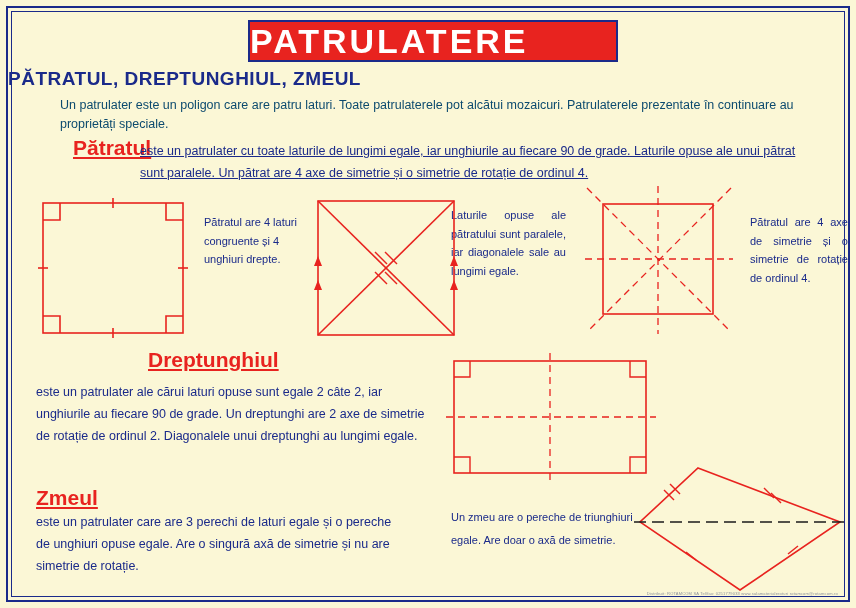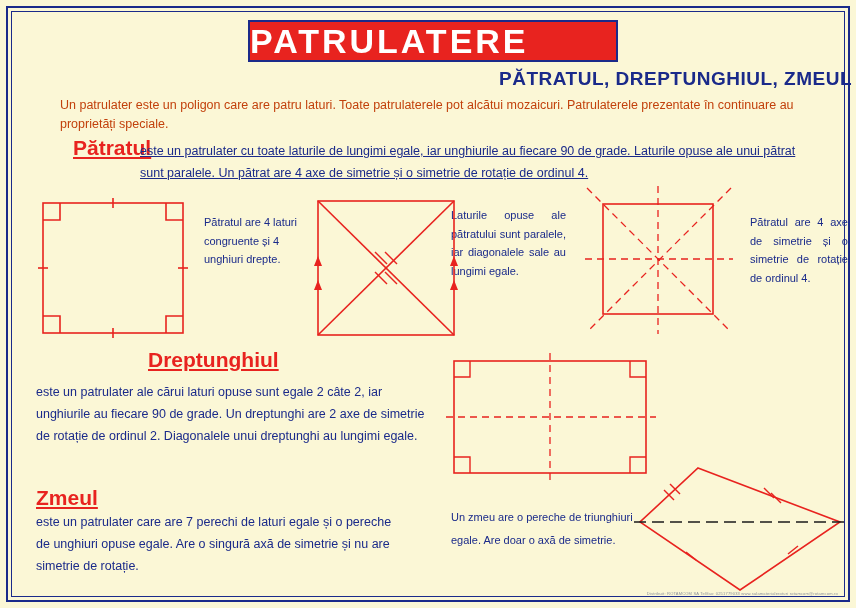--- a/index.html
+++ b/index.html
@@ -35,30 +35,30 @@
   }
   .title-bar span{
     color:#ffffff;
     font-weight:bold;
     font-size:34px;
     letter-spacing:3px;
     font-family:"Liberation Sans", sans-serif;
   }
   .subtitle{
     position:absolute;left:0;top:60px;width:844px;
-    text-align:right;
+    text-align:left;
     color:#1a2a8a;
     font-weight:bold;
     font-size:19px;
     letter-spacing:.5px;
   }
 
   .intro{
     position:absolute;left:52px;top:88px;width:745px;
-    color:#c2410c;
+    color:#0c4a6e;
     font-size:12.5px;
     line-height:1.55;
   }
 
   
   .h-sec{
     position:absolute;
     color:#e8231f;
     font-weight:bold;
     font-size:21px;
@@ -168,21 +168,21 @@
     <polyline points="184,8 184,24 200,24" fill="none" stroke="#e8231f" stroke-width="1.4"></polyline>
     <polyline points="8,104 24,104 24,120" fill="none" stroke="#e8231f" stroke-width="1.4"></polyline>
     <polyline points="184,120 184,104 200,104" fill="none" stroke="#e8231f" stroke-width="1.4"></polyline>
     <g stroke="#e8231f" stroke-width="1.3" stroke-dasharray="7 5">
       <line x1="0" y1="64" x2="210" y2="64"></line>
       <line x1="104" y1="0" x2="104" y2="128"></line>
     </g>
   </svg>
 
   <div class="h-sec" id="h-zmeul">Zmeul</div>
-  <div class="body-text" id="t-zmeul">este un patrulater care are 7 perechi de laturi egale și o pereche de unghiuri   opuse egale. Are o singură axă de simetrie  și nu are simetrie de rotație.</div>
+  <div class="body-text" id="t-zmeul">este un patrulater care are 3 perechi de laturi egale și o pereche de unghiuri   opuse egale. Are o singură axă de simetrie  și nu are simetrie de rotație.</div>
   <div class="caption" id="c5">Un zmeu are o pereche de triunghiuri egale. Are doar o axă de simetrie.</div>
 
   <svg style="left:620px;top:452px;" width="220" height="135" viewBox="0 0 220 135">
     <polygon points="70,8 212,62 112,130 12,62" fill="none" stroke="#e8231f" stroke-width="1.6"></polygon>
     <line x1="6" y1="62" x2="218" y2="62" stroke="#1b1b1b" stroke-width="1.6" stroke-dasharray="12 6"></line>
 
     <line x1="36" y1="30" x2="46" y2="40" stroke="#e8231f" stroke-width="1.4"></line>
     <line x1="42" y1="24" x2="52" y2="34" stroke="#e8231f" stroke-width="1.4"></line>
     <line x1="136" y1="28" x2="146" y2="38" stroke="#e8231f" stroke-width="1.4"></line>
     <line x1="143" y1="33" x2="153" y2="43" stroke="#e8231f" stroke-width="1.4"></line>

